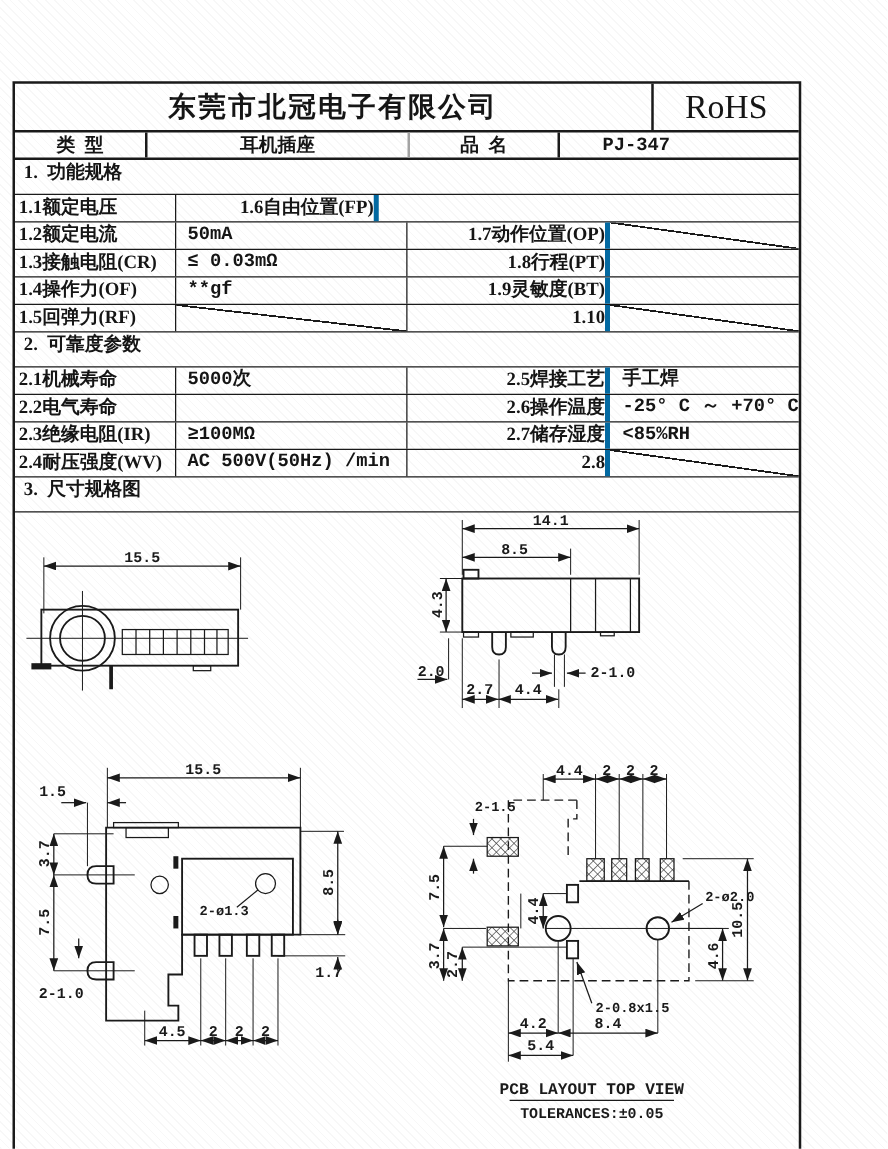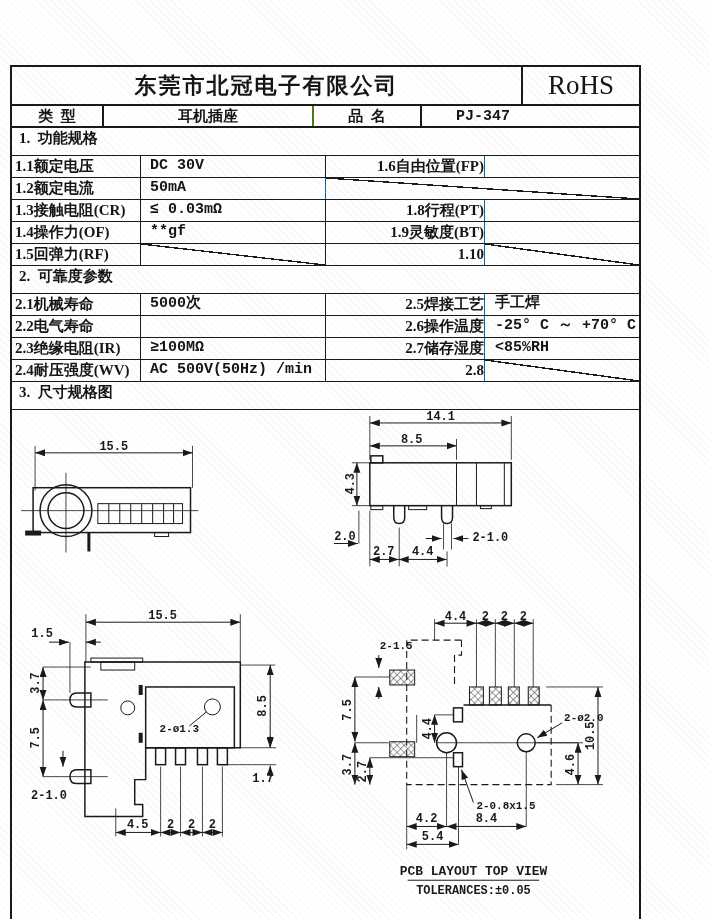--- a/index.html
+++ b/index.html
@@ -20,36 +20,36 @@
   
   .hdr{display:flex;height:39px;border-bottom:2px solid #1a1a1a;box-sizing:border-box;}
   .hdr-company{flex:1;display:flex;align-items:center;justify-content:center;
     font-size:22px;font-weight:bold;letter-spacing:2px;}
   .hdr-rohs{width:118px;border-left:2px solid #1a1a1a;display:flex;align-items:center;justify-content:center;
     font-size:27px;font-family:"Liberation Serif","DejaVu Serif",serif;}
   
   .row2{display:flex;height:22px;border-bottom:2px solid #1a1a1a;box-sizing:border-box;
     font-size:15px;font-weight:bold;}
   .row2 .c{display:flex;align-items:center;justify-content:center;}
-  .r2a{width:90px;}
+  .r2a{width:104px;}
   .r2b{width:210px;border-left:2px solid #1a1a1a;}
-  .r2c{width:108px;border-left:2px solid #4d7c0f;}
+  .r2c{width:120px;border-left:2px solid #a3a3a3;}
   .r2d{flex:1;border-left:2px solid #1a1a1a;justify-content:flex-start!important;padding-left:34px;
     font-family:"Liberation Mono","DejaVu Sans Mono",monospace;}
   
   .sec{height:28px;border-bottom:1px solid #1a1a1a;box-sizing:border-box;
     font-size:15px;font-weight:bold;line-height:20px;padding-left:7px;white-space:pre;}
   
   .trow{display:flex;height:22px;border-bottom:1px solid #1a1a1a;box-sizing:border-box;
     font-size:15px;font-weight:bold;line-height:20px;}
   .cA{width:128px;padding-left:3px;}
   .cB{width:185px;border-left:1px solid #1a1a1a;padding-left:9px;
       font-family:"Liberation Mono","DejaVu Sans Mono",monospace;}
   .cC{width:159px;border-left:1px solid #1a1a1a;padding-left:16px;text-align:right;}
-  .cD{flex:1;border-left:1px solid #0369a1;padding-left:10px;
+  .cD{flex:1;border-left:4px solid #0369a1;padding-left:10px;
       font-family:"Liberation Mono","DejaVu Sans Mono",monospace;}
   .slash{background:linear-gradient(to top right,
       transparent calc(50% - 0.7px),#1a1a1a calc(50% - 0.7px),
       #1a1a1a calc(50% + 0.7px),transparent calc(50% + 0.7px));}
   
   .draw{position:relative;height:537px;}
   svg{display:block;}
   svg text{font-family:"Liberation Mono","DejaVu Sans Mono",monospace;font-weight:bold;
     fill:#1a1a1a;font-size:12px;}
   .t11{font-size:11px;}
@@ -76,27 +76,27 @@
     <div class="c r2a">类  型</div>
     <div class="c r2b">耳机插座</div>
     <div class="c r2c">品  名</div>
     <div class="c r2d">PJ-347</div>
   </div>
 
   <div class="sec">1.  功能规格</div>
 
   <div class="trow">
     <div class="c cA">1.1额定电压</div>
-    <div class="c cB">DC 30V</div>
     <div class="c cC">1.6自由位置(FP)</div>
     <div class="c cD"></div>
   </div>
   <div class="trow">
     <div class="c cA">1.2额定电流</div>
     <div class="c cB">50mA</div>
+    <div class="c cC">1.7动作位置(OP)</div>
     <div class="c cD slash"></div>
   </div>
   <div class="trow">
     <div class="c cA">1.3接触电阻(CR)</div>
     <div class="c cB">≤ 0.03mΩ</div>
     <div class="c cC">1.8行程(PT)</div>
     <div class="c cD"></div>
   </div>
   <div class="trow">
     <div class="c cA">1.4操作力(OF)</div>

